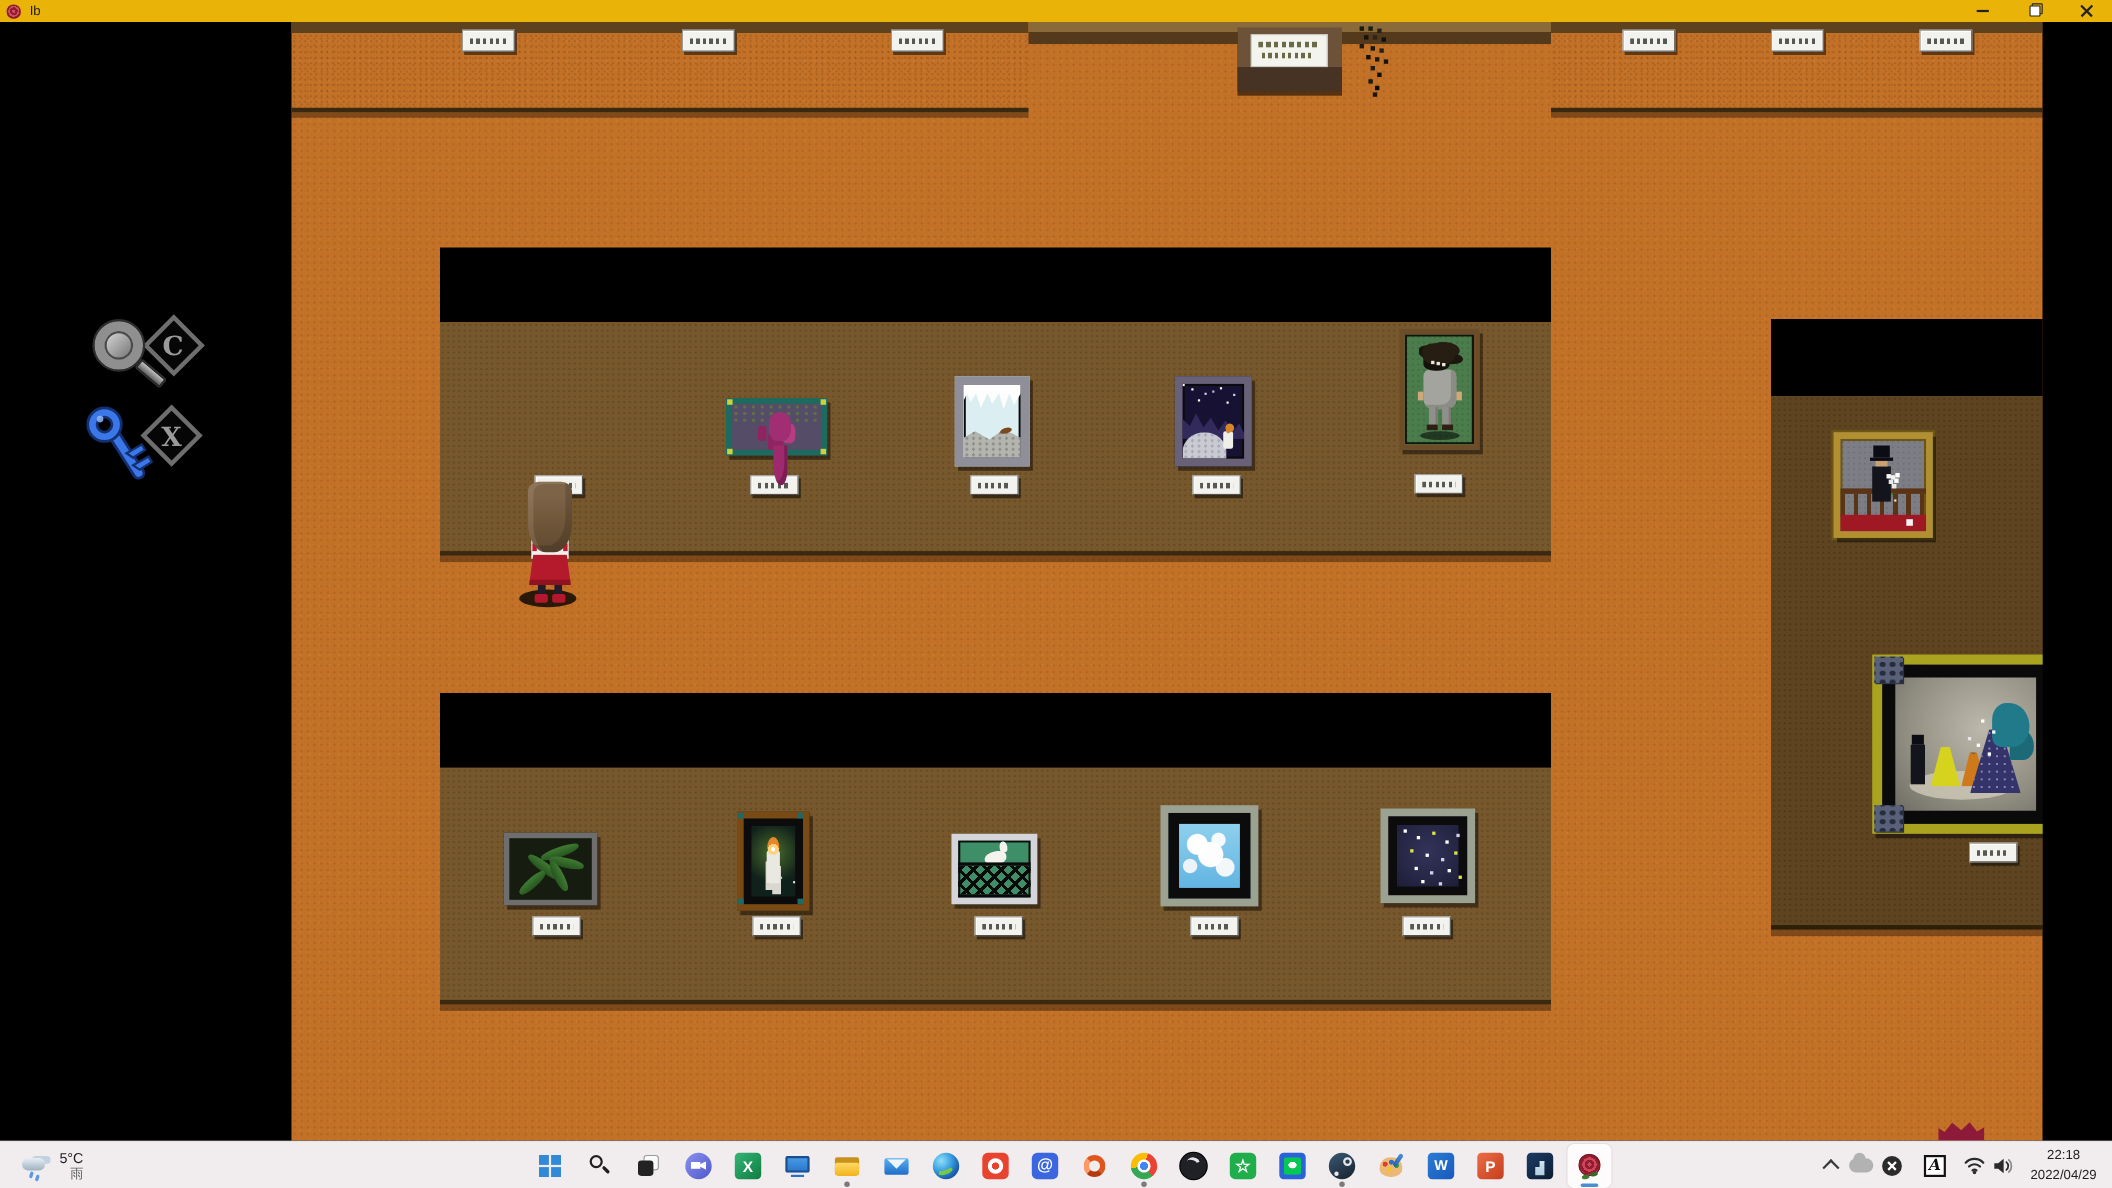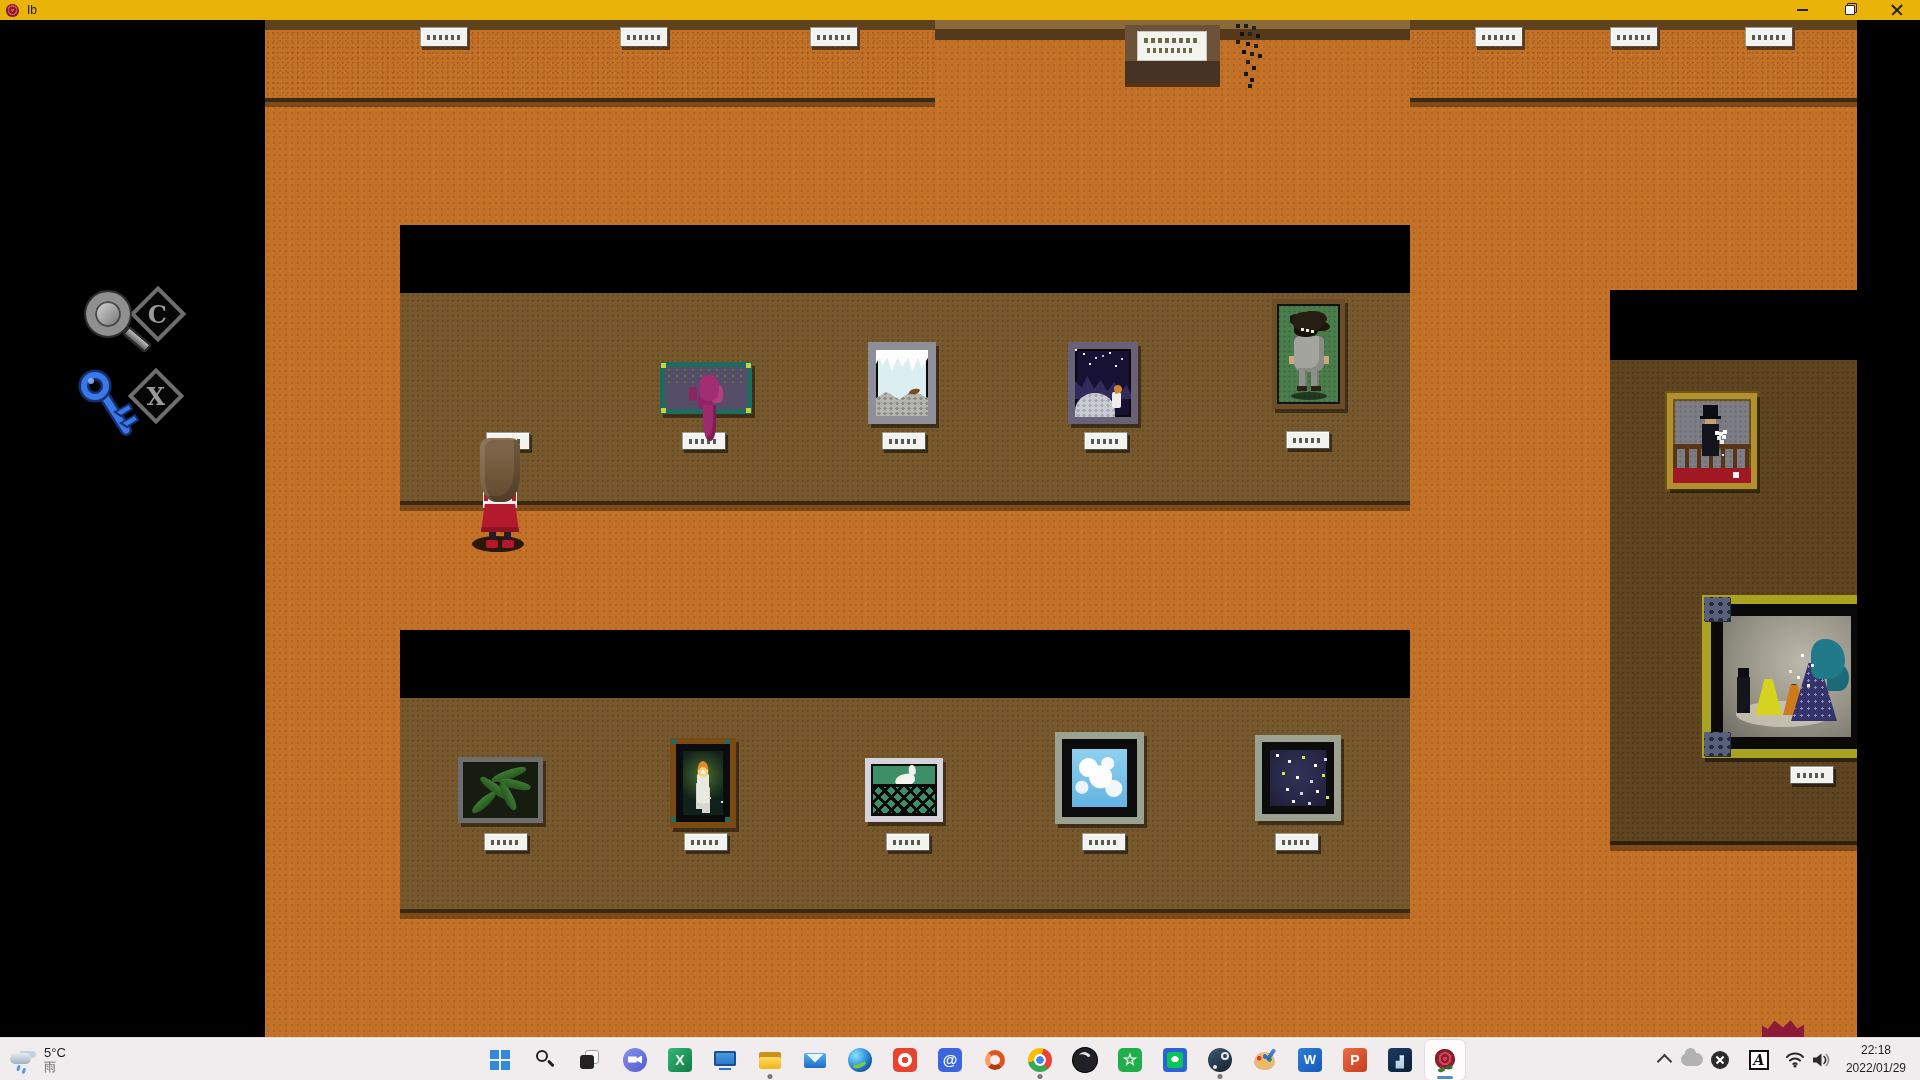--- a/index.html
+++ b/index.html
@@ -206,21 +206,21 @@
   .mag-handle{position:absolute;width:30px;height:11px;background:linear-gradient(#c2c2c2,#5e5e5e);
     border:2px solid #2e2e2e;border-radius:3px;transform:rotate(40deg);z-index:7;box-sizing:border-box;}
 
   
   #red-scrap{background:#8c1a38;
     clip-path:polygon(0 100%,0 45%,14% 62%,30% 22%,50% 55%,68% 20%,84% 60%,100% 42%,100% 100%);}
 
   
   #taskbar{position:absolute;left:0;top:1037px;width:1920px;height:43px;background:#f1ecee;z-index:30;
     border-top:1px solid rgba(0,0,0,.06);box-sizing:border-box;}
-  #weather{position:absolute;left:4px;top:4px;height:35px;display:flex;align-items:center;border-radius:4px;padding:0 4px;}
+  #weather{position:absolute;left:14px;top:4px;height:35px;display:flex;align-items:center;border-radius:4px;padding:0 4px;text-align:right;}
   .wx-icon{position:relative;width:30px;height:28px;}
   .wx-icon::before{content:"";position:absolute;left:2px;top:7px;width:21px;height:11px;border-radius:8px;
     background:linear-gradient(#e6edf4,#9fb2c2);box-shadow:7px -4px 0 -2px #c2d2e0;}
   .wx-icon::after{content:"";position:absolute;left:9px;top:19px;width:2.5px;height:6px;background:#5a9ae0;border-radius:2px;
     transform:rotate(18deg);box-shadow:6px 1px 0 #5a9ae0;}
   .wx-text{margin-left:6px;line-height:15px;}
   .wx-temp{font-size:13px;color:#1f1f1f;}
   .wx-cond{font-size:12px;color:#5f5f5f;}
 
   #tb-icons{position:absolute;left:480px;top:1px;height:41px;display:flex;align-items:center;gap:5px;}
@@ -616,16 +616,16 @@
     </div>
     <div class="tray-item" style="right:86px;width:26px;">
       <svg width="20" height="16" viewBox="0 0 20 16">
         <polygon points="2,5.5 5.5,5.5 10.5,1.5 10.5,14.5 5.5,10.5 2,10.5" fill="#2b2b2b"></polygon>
         <path d="M13 4.5 A 4.5 4.5 0 0 1 13 11.5" fill="none" stroke="#2b2b2b" stroke-width="1.6" stroke-linecap="round"></path>
         <path d="M15.2 2.5 A 7.5 7.5 0 0 1 15.2 13.5" fill="none" stroke="#8a8a8a" stroke-width="1.6" stroke-linecap="round"></path>
       </svg>
     </div>
     <div id="tray-clock">
       <div>22:18</div>
-      <div>2022/01/29</div>
+      <div>2022/04/29</div>
     </div>
   </div>
 </div>
 
 </body></html>

